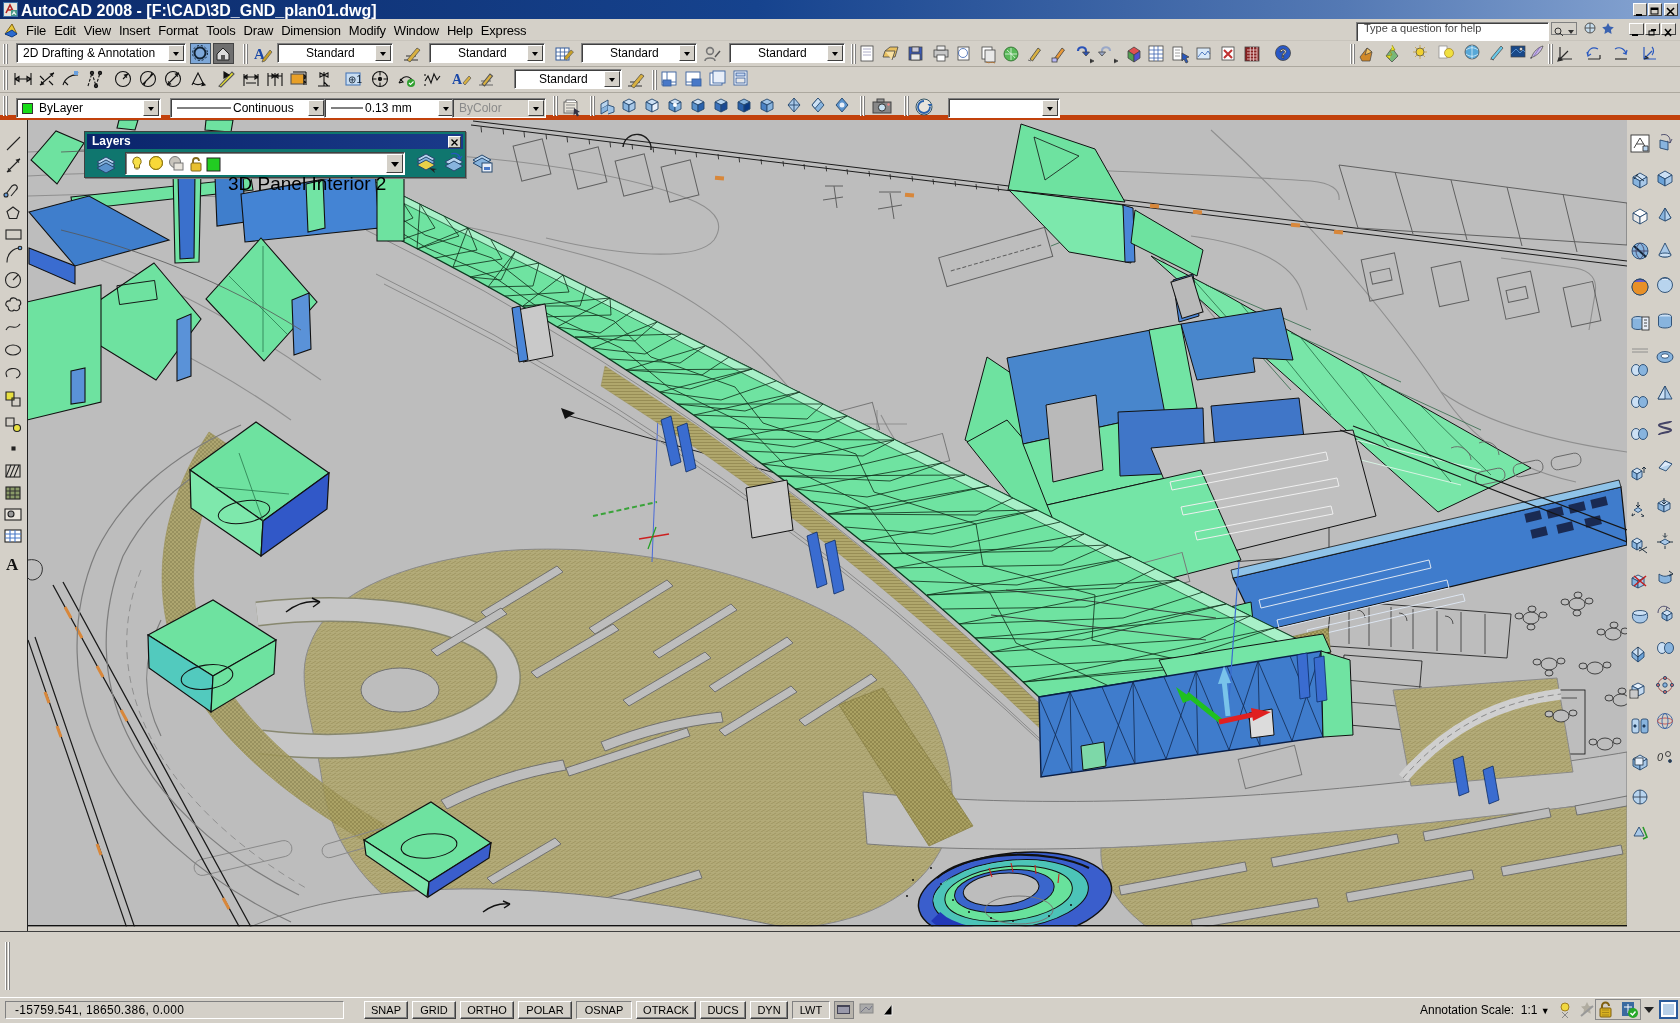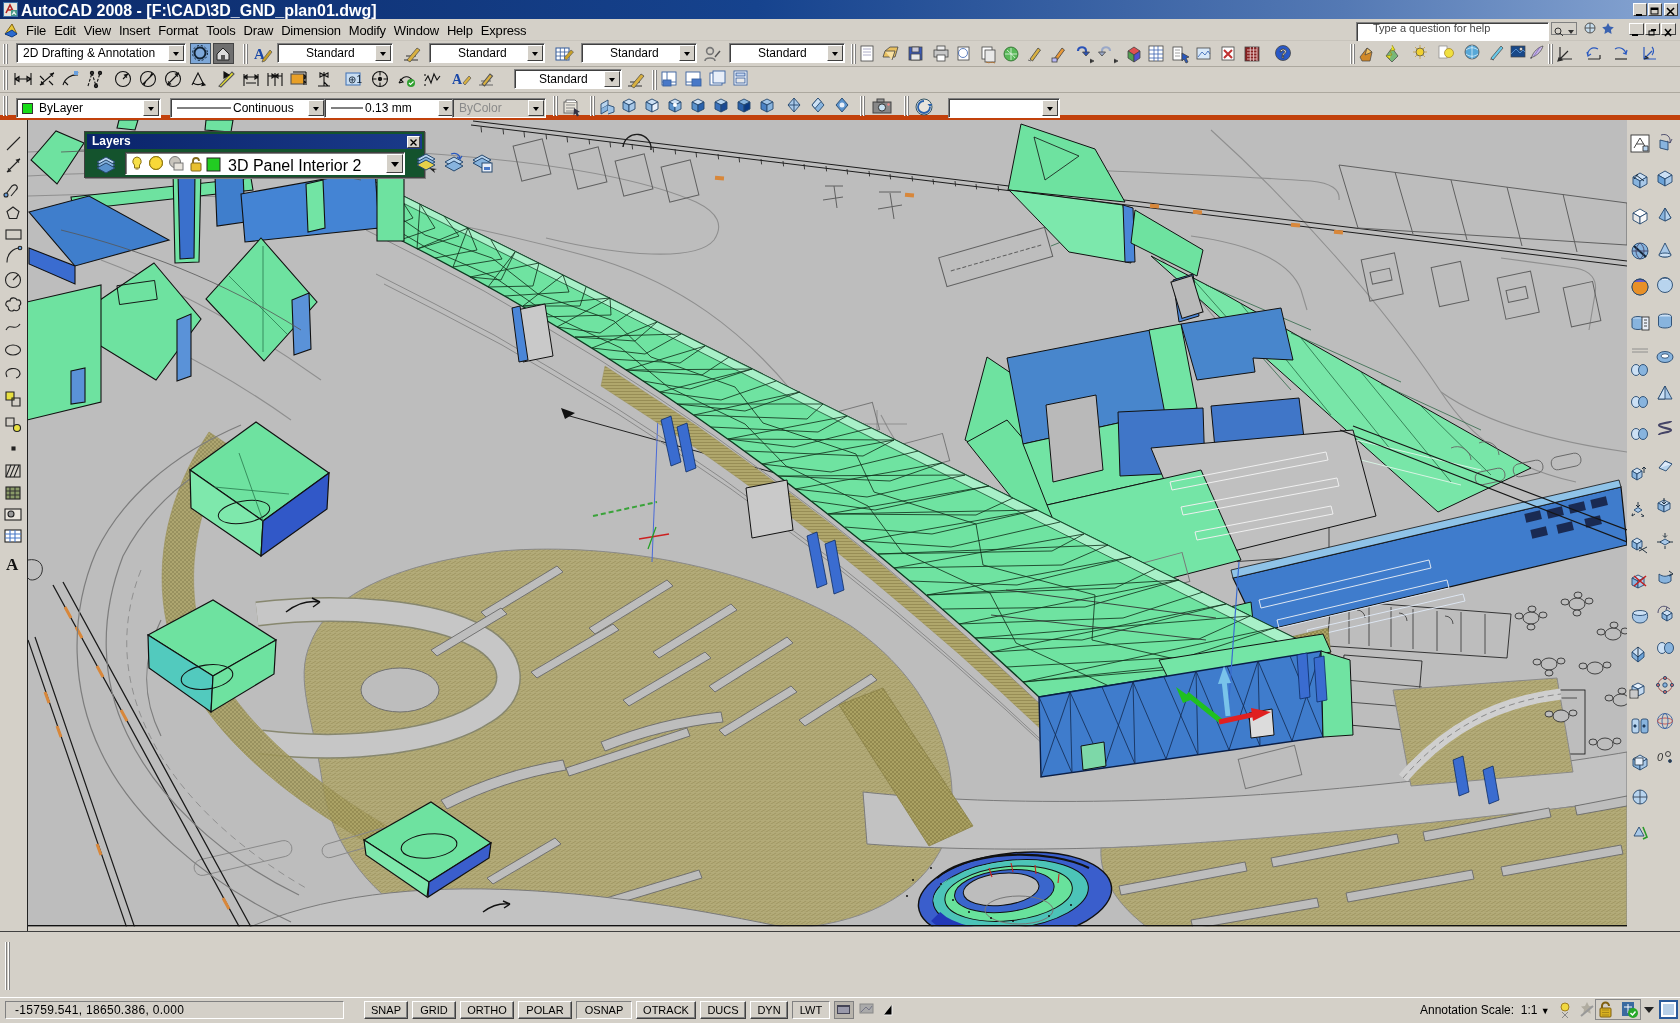--- a/index.html
+++ b/index.html
@@ -40,21 +40,21 @@
 </div>
 
 <div class="abs" style="left:0;top:19px;width:1680px;height:22px;background:#d4d0c8;border-bottom:1px solid #c8c4bc">
  <svg class="abs" style="left:4px;top:3px" width="16" height="16">
       <path d="M1 12 L8 2 L13 12 Z" fill="#e8c83a" stroke="#806010"></path>
       <path d="M1 12 L8 8 L13 12 L8 15 Z" fill="#2a6ad0" stroke="#103a80"></path>
     </svg>
  <div class="abs" style="left:22px;top:4px;white-space:nowrap;font-size:12px;letter-spacing:-0.2px">
   <span class="mi" style="padding:0 4px 0 4px">File</span><span class="mi" style="padding:0 4px">Edit</span><span class="mi" style="padding:0 4px">View</span><span class="mi" style="padding:0 4px">Insert</span><span class="mi" style="padding:0 4px">Format</span><span class="mi" style="padding:0 4px">Tools</span><span class="mi" style="padding:0 4px">Draw</span><span class="mi" style="padding:0 4px">Dimension</span><span class="mi" style="padding:0 4px">Modify</span><span class="mi" style="padding:0 4px">Window</span><span class="mi" style="padding:0 4px">Help</span><span class="mi" style="padding:0 4px">Express</span>
  </div>
- <div class="abs sunk" style="left:1356px;top:3px;width:193px;height:22px;font-size:11px;color:#444;line-height:11px;padding-left:16px">Type a question for help</div>
+ <div class="abs sunk" style="left:1356px;top:3px;width:193px;height:22px;font-size:11px;color:#444;line-height:11px;padding-left:7px">Type a question for help</div>
  <div class="abs" style="left:1551px;top:3px;width:26px;height:13px;background:#d4d0c8;border:1px solid #808080"><svg width="24" height="11">
         <circle cx="6" cy="5" r="3" fill="none" stroke="#333"></circle>
         <path d="M8 7 l3 3" stroke="#333"></path>
         <path d="M16 4 l3 4 3 -4" fill="#333"></path>
       </svg></div>
  <svg class="abs" style="left:1583px;top:3px" width="14" height="13">
       <circle cx="7" cy="6" r="5" fill="#c8dff0" stroke="#555"></circle>
       <path d="M2 6 h10 M7 1 v10" stroke="#555"></path>
     </svg>
  <svg class="abs" style="left:1601px;top:3px" width="14" height="13">
@@ -1136,21 +1136,21 @@
             <ellipse cx="9" cy="9" rx="3" ry="7.5" fill="none" stroke="#3a62a0"></ellipse>
           </g>
    <g transform="translate(29,624)">
             <text x="1" y="13" font-size="11" fill="#333" stroke="none" font-style="italic">0</text>
             <circle cx="12" cy="6" r="2.5" fill="none" stroke="#333"></circle>
             <circle cx="14" cy="13" r="1.5" fill="#333"></circle>
           </g>
    </g>
   </svg>
  </div>
- <div class="abs" style="left:84px;top:11px;width:341px;height:47px;background:#14532d;border:1px solid #404040;box-shadow:1px 1px 0 #808080">
+ <div class="abs" style="left:84px;top:11px;width:382px;height:47px;background:#0f766e;border:1px solid #404040;box-shadow:1px 1px 0 #808080">
   <div class="abs" style="left:2px;top:2px;right:2px;height:15px;background:linear-gradient(90deg,#0a246a,#1a3a8a);color:#fff;font-size:12px;font-weight:bold;padding-left:5px;line-height:14px">Layers
    <div class="abs btn" style="right:2px;top:1.5px;width:13px;height:12px"><svg width="11" height="10">
             <path d="M2.5 1.5 L8.5 7.5 M8.5 1.5 L2.5 7.5" stroke="#000" stroke-width="1.4"></path>
           </svg></div>
   </div>
   <svg class="abs" style="left:10px;top:21px" width="24" height="22">
         <g fill="#b8d4ee" stroke="#26486e">
           <path d="M2 9 l9 -5 9 5 -9 5 Z"></path>
           <path d="M2 12 l9 -5 9 5 -9 5 Z" fill="#88b4de"></path>
           <path d="M2 15 l9 -5 9 5 -9 5 Z" fill="#5a92cc"></path>
@@ -1161,21 +1161,21 @@
     <path d="M7 2 a4.5 4.5 0 0 1 2.5 8 l0 3 h-5 l0 -3 a4.5 4.5 0 0 1 2.5 -8 Z" fill="#f8e048" stroke="#887018"></path>
           <path d="M5.5 14 h3" stroke="#887018"></path>
     <circle cx="26" cy="8" r="6.5" fill="#f8d838" stroke="#947c14"></circle>
           <circle cx="26" cy="8" r="6.5" fill="none" stroke="#947c14"></circle>
     <circle cx="45" cy="7" r="5.5" fill="#c8c4bc" stroke="#777"></circle>
           <rect x="44" y="8" width="9" height="7" fill="#e8e4dc" stroke="#777"></rect>
     <rect x="61" y="8" width="10" height="8" rx="1" fill="#e8c030" stroke="#806818"></rect>
           <path d="M63 8 v-2 a3 3 0 0 1 6 0" fill="none" stroke="#806818" stroke-width="1.8"></path>
     <rect x="77" y="3" width="13" height="13" fill="#22cc22" stroke="#222"></rect>
    </svg>
-   <span class="abs" style="left:102px;top:4px;font-size:16px">3D Panel Interior 2</span>
+   <span class="abs" style="left:102px;top:20px;font-size:19px">3D Panel Interior 2</span>
    <div class="abs btn" style="right:1px;top:1px;width:17px;height:19px;background:#d4d0c8">
           <div class="abs" style="left:4px;top:7px;border:4px solid transparent;border-top:5px solid #000"></div>
         </div>
   </div>
   <svg class="abs" style="left:330px;top:20px" width="24" height="22">
         <g fill="#b8d4ee" stroke="#26486e">
           <path d="M2 7 l9 -5 9 5 -9 5 Z"></path>
           <path d="M2 10 l9 -5 9 5 -9 5 Z" fill="#88b4de"></path>
           <path d="M2 13 l9 -5 9 5 -9 5 Z" fill="#e8d048"></path>
           <path d="M14 16 l6 5 -1 -3 3 -1 Z" fill="#222" stroke="none"></path>

